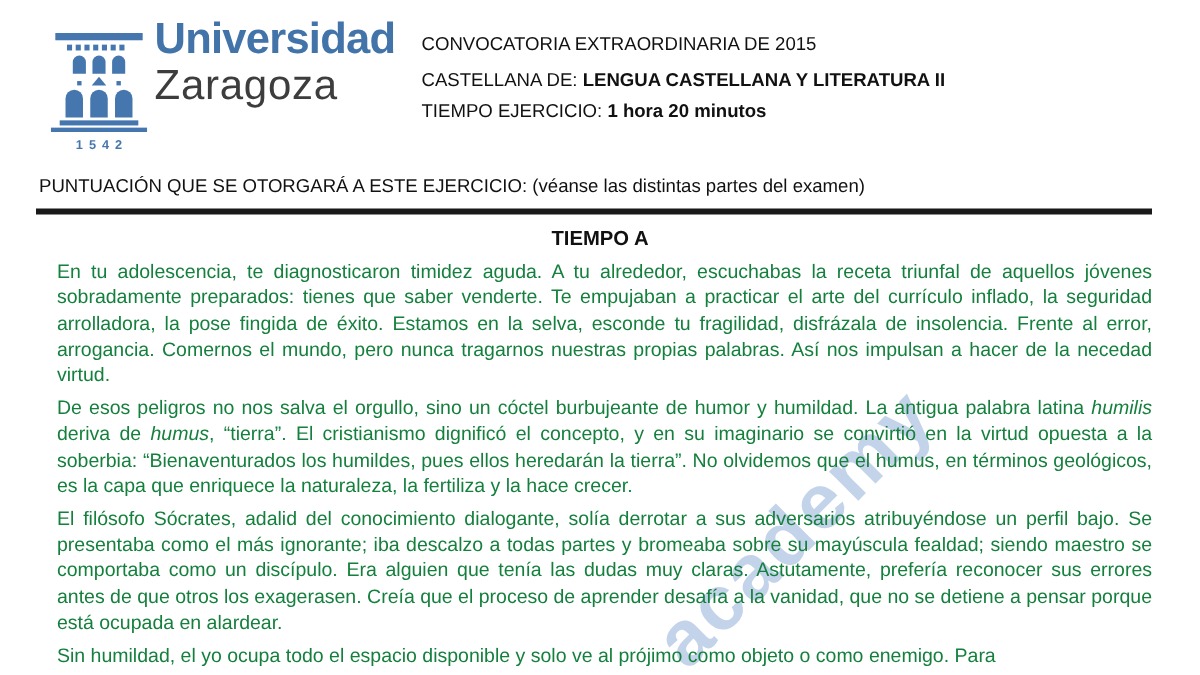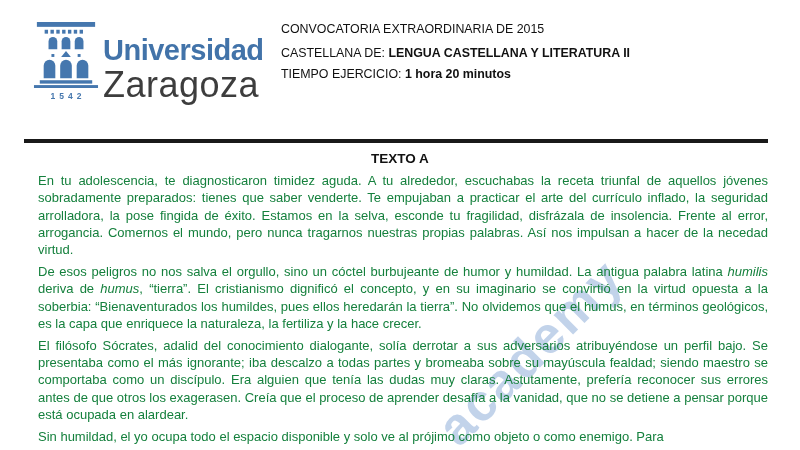--- a/index.html
+++ b/index.html
@@ -14,23 +14,23 @@
     color: #1e1e1e;
   }
 
   
   .logo-block { position: absolute; left: 30px; top: 22px; width: 72px; text-align: center; }
   .logo-block svg { display: block; margin: 0 auto; }
   .founding-year {
     margin-top: 3px; font-size: 8.5px; font-weight: 700;
     letter-spacing: 4px; color: #4577ae; padding-left: 4px;
   }
-  .wordmark { position: absolute; left: 103px; top: 36px; line-height: 1; }
+  .wordmark { position: absolute; left: 103px; top: 12px; line-height: 1; }
   .wordmark-top { font-size: 29px; font-weight: 700; color: #4273a9; letter-spacing: -0.5px; }
-  .wordmark-bottom { font-size: 36px; font-weight: 400; color: #3d3d3d; margin-top: 2px; letter-spacing: 0.5px; }
+  .wordmark-bottom { font-size: 28px; font-weight: 400; color: #3d3d3d; margin-top: 2px; letter-spacing: 0.5px; }
 
   
   .exam-header { position: absolute; left: 281px; top: 19px; width: 500px; color: #111; }
   .exam-header .hline { font-size: 12.4px; line-height: 21.5px; white-space: nowrap; }
   .exam-header .hline.gap { margin-top: 2px; }
   .exam-header .b { font-weight: 700; }
 
   
   .scoring-note { position: absolute; left: 26px; top: 117px; font-size: 12.4px; color: #111; white-space: nowrap; }
   .section-divider {
@@ -98,24 +98,25 @@
     <div class="wordmark-top">Universidad</div>
     <div class="wordmark-bottom">Zaragoza</div>
   </div>
 
   <div class="exam-header">
     <div class="hline">CONVOCATORIA EXTRAORDINARIA DE 2015</div>
     <div class="hline gap"><span>CASTELLANA DE: </span><span class="b">LENGUA CASTELLANA Y LITERATURA II</span></div>
     <div class="hline"><span>TIEMPO EJERCICIO: </span><span class="b">1 hora 20 minutos</span></div>
   </div>
 
+  <div class="scoring-note">PUNTUACIÓN QUE SE OTORGARÁ A ESTE EJERCICIO: (véanse las distintas partes del examen)</div>
 
   <div class="section-divider"></div>
 
-  <div class="text-a-title">TEXTO A</div>
+  <div class="text-a-title">TIEMPO A</div>
 
   <div class="watermark" style="color: rgb(135, 168, 214);">academy</div>
 
   <div class="text-a-body">
     <p><span>En tu adolescencia, te diagnosticaron timidez aguda. A tu alrededor, escuchabas la receta triunfal de aquellos jóvenes sobradamente preparados: tienes que saber venderte. Te empujaban a practicar el arte del currículo inflado, la seguridad arrolladora, la pose fingida de éxito. Estamos en la selva, esconde tu fragilidad, disfrázala de insolencia. Frente al error, arrogancia. Comernos el mundo, pero nunca tragarnos nuestras propias palabras. Así nos impulsan a hacer de la necedad virtud.</span></p>
     <p><span>De esos peligros no nos salva el orgullo, sino un cóctel burbujeante de humor y humildad. La antigua palabra latina </span><i>humilis</i><span> deriva de </span><i>humus</i><span>, “tierra”. El cristianismo dignificó el concepto, y en su imaginario se convirtió en la virtud opuesta a la soberbia: “Bienaventurados los humildes, pues ellos heredarán la tierra”. No olvidemos que el humus, en términos geológicos, es la capa que enriquece la naturaleza, la fertiliza y la hace crecer.</span></p>
     <p><span>El filósofo Sócrates, adalid del conocimiento dialogante, solía derrotar a sus adversarios atribuyéndose un perfil bajo. Se presentaba como el más ignorante; iba descalzo a todas partes y bromeaba sobre su mayúscula fealdad; siendo maestro se comportaba como un discípulo. Era alguien que tenía las dudas muy claras. Astutamente, prefería reconocer sus errores antes de que otros los exagerasen. Creía que el proceso de aprender desafía a la vanidad, que no se detiene a pensar porque está ocupada en alardear.</span></p>
     <p class="last"><span>Sin humildad, el yo ocupa todo el espacio disponible y solo ve al prójimo como objeto o como enemigo. Para</span></p>
   </div>
 

